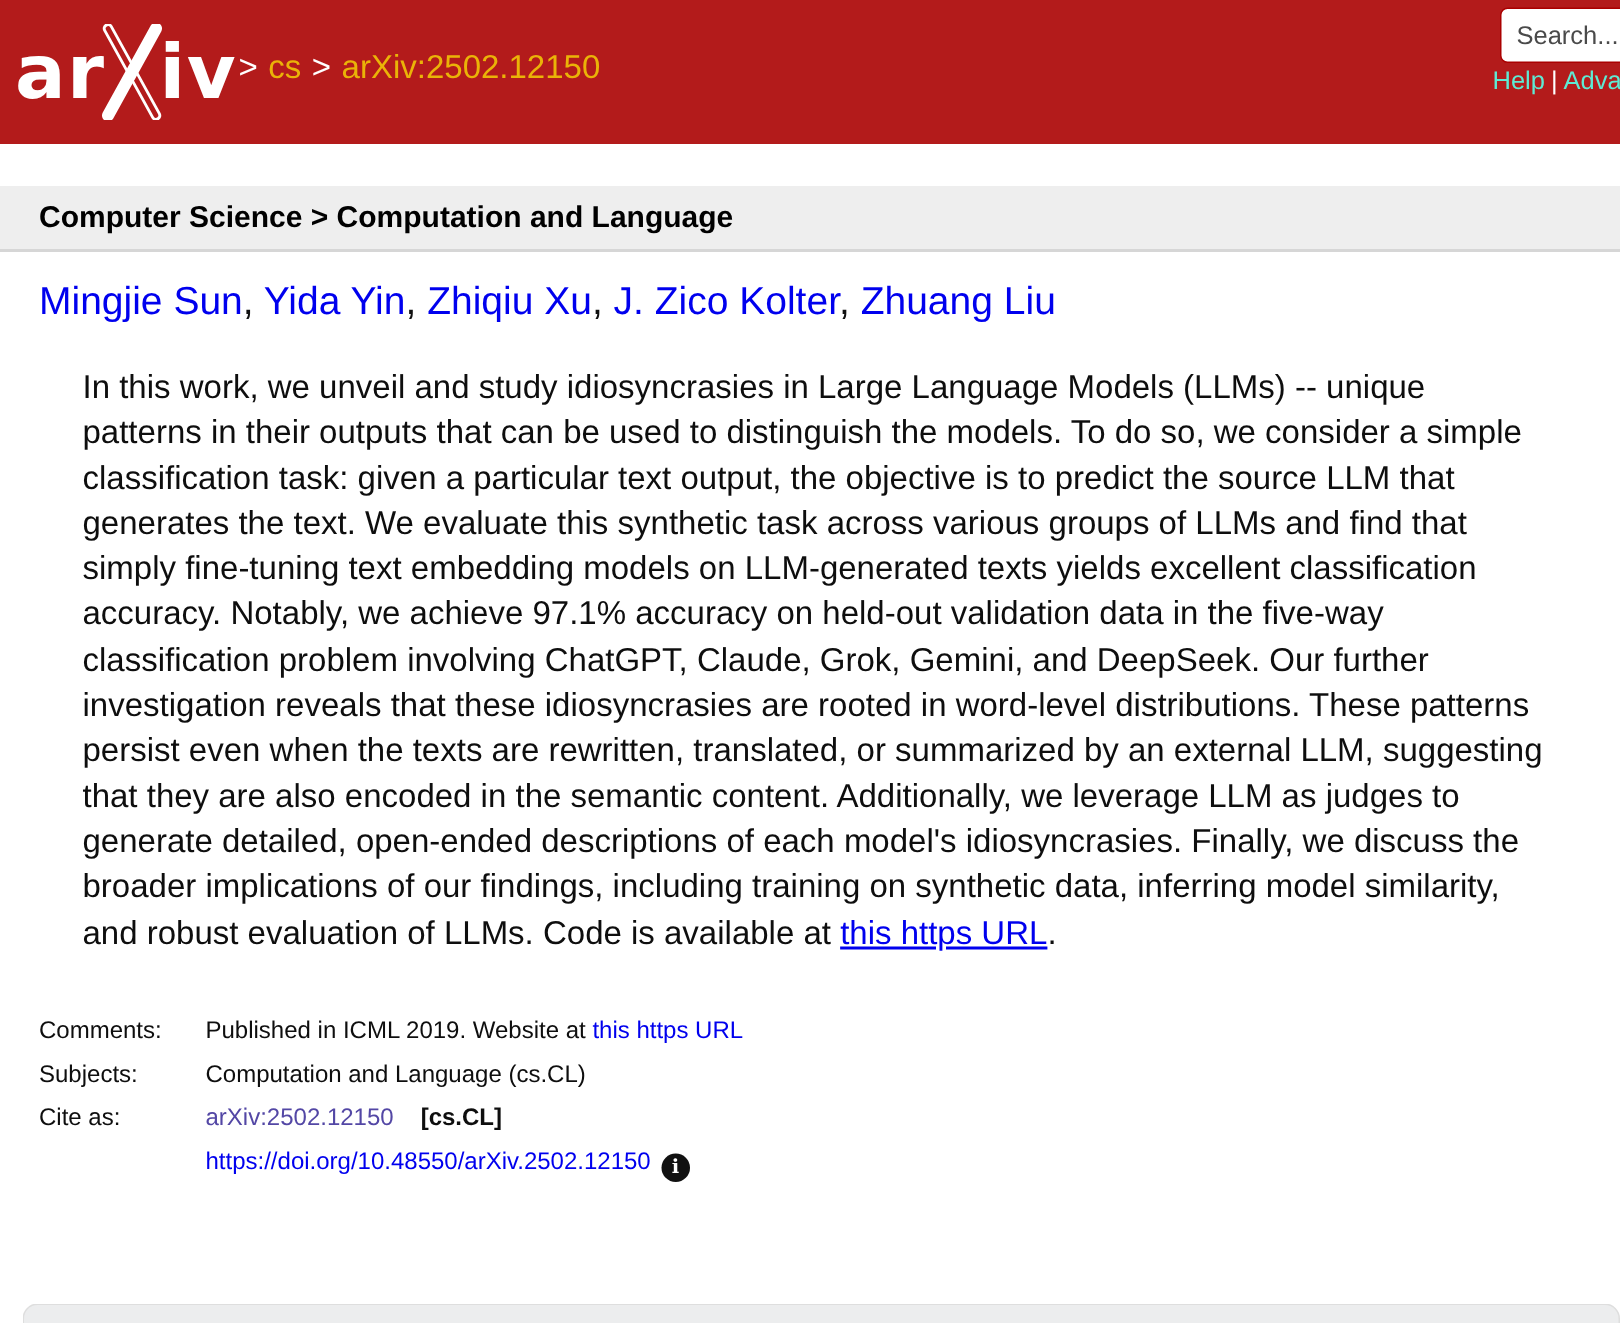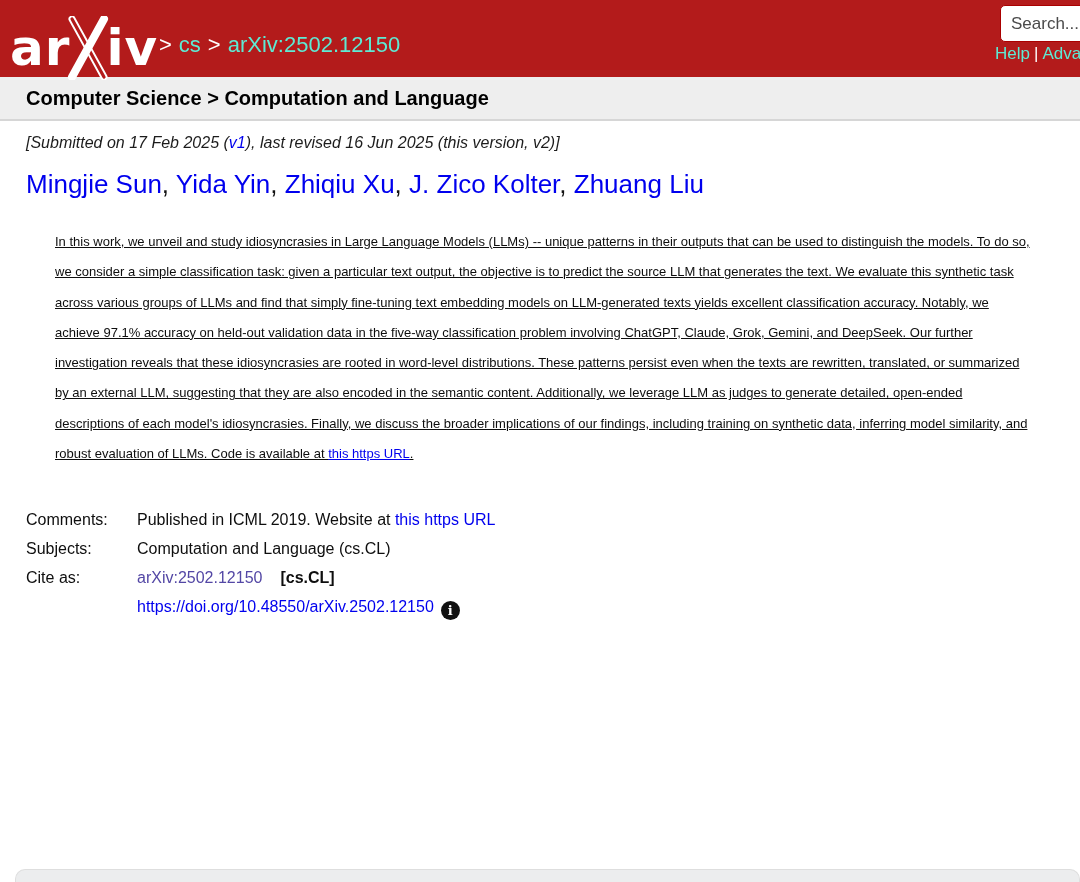--- a/index.html
+++ b/index.html
@@ -7,21 +7,21 @@
   body {
     position:relative;
     overflow:hidden;
     background:#ffffff;
     font-family:"Liberation Sans", sans-serif;
     color:#111;
   }
   
   .banner{
     position:relative;
-    height:77px;
+    height:96px;
     background:#b31b1b;
   }
   .logo{
     position:absolute;
     left:10px; top:16px;
     display:flex;
     align-items:flex-end;
     color:#fff;
     cursor:pointer;
   }
@@ -33,21 +33,21 @@
     letter-spacing:1px;
   }
   .logo svg{ display:block; margin:0 -3px -10px -3px; }
   .breadcrumb{
     position:absolute;
     left:152px; top:32px;
     font-size:22px;
     color:#fff;
     white-space:nowrap;
   }
-  .breadcrumb a{ color:#5eead4; text-decoration:none; }
+  .breadcrumb a{ color:#eab308; text-decoration:none; }
   .breadcrumb .sep{ padding:0 7px; }
   .search-box{
     position:absolute;
     top:5px; left:1000px;
     width:160px; height:37px;
     background:#fff;
     border:1px solid #a00;
     border-radius:5px;
     font-size:17px;
     padding:0 10px;
@@ -63,20 +63,21 @@
     color:#fff;
     white-space:nowrap;
   }
   .help-links a{ color:#5eead4; text-decoration:none; }
   .help-links .divider{ padding:0 4px; }
   
   .subheader{
     background:#eeeeee;
     border-bottom:2px solid #d6d6d6;
     padding:10px 0 9px 26px;
+    margin-top:28px;
   }
   .subheader h2{
     font-size:20px;
     font-weight:700;
     color:#000;
   }
   
   .content{ padding:0 26px; }
   .dateline{
     margin-top:13px;
@@ -94,25 +95,24 @@
     letter-spacing:0.2px;
   }
   .authors{
     margin-top:17px;
     font-size:26px;
     color:#111;
   }
   .authors a{ color:#0000ee; text-decoration:none; }
   .abstract{
     margin:27px 24px 16px 29px;
-    font-size:13px;
+    font-size:22px;
     line-height:30.3px;
     color:#0e0e0e;
     max-width:978px;
-    text-decoration:underline;
   }
   .abstract a{ color:#0000ee; text-decoration:underline; }
   
   .meta{
     margin-top:36px;
     border-collapse:collapse;
     font-size:16px;
   }
   .meta td{
     vertical-align:top;
@@ -166,21 +166,20 @@
   <input class="search-box" type="text" placeholder="Search..." style="">
   <div class="help-links"><a href="#">Help</a><span class="divider">|</span><a href="#">Advanced Search</a></div>
 </header>
 
 <div class="subheader">
   <h2>Computer Science &gt; Computation and Language</h2>
 </div>
 
 <main class="content">
 
-  <div class="dateline"><em><span>[Submitted on 17 Feb 2025 (</span><a href="#">v1</a><span>), last revised 16 Jun 2025 (this version, v2)]</span></em></div>
 
 
   <div class="authors"><a href="#">Mingjie Sun</a><span>, </span><a href="#">Yida Yin</a><span>, </span><a href="#">Zhiqiu Xu</a><span>, </span><a href="#">J. Zico Kolter</a><span>, </span><a href="#">Zhuang Liu</a></div>
 
   <blockquote class="abstract"><span>In this work, we unveil and study idiosyncrasies in Large Language Models (LLMs) -- unique patterns in their outputs that can be used to distinguish the models. To do so, we consider a simple classification task: given a particular text output, the objective is to predict the source LLM that generates the text. We evaluate this synthetic task across various groups of LLMs and find that simply fine-tuning text embedding models on LLM-generated texts yields excellent classification accuracy. Notably, we achieve 97.1% accuracy on held-out validation data in the five-way classification problem involving ChatGPT, Claude, Grok, Gemini, and DeepSeek. Our further investigation reveals that these idiosyncrasies are rooted in word-level distributions. These patterns persist even when the texts are rewritten, translated, or summarized by an external LLM, suggesting that they are also encoded in the semantic content. Additionally, we leverage LLM as judges to generate detailed, open-ended descriptions of each model's idiosyncrasies. Finally, we discuss the broader implications of our findings, including training on synthetic data, inferring model similarity, and robust evaluation of LLMs. Code is available at </span><a href="#">this https URL</a><span>.</span></blockquote>
 
   <table class="meta">
     <tbody>
         <tr>
       <td class="label">Comments:</td>

